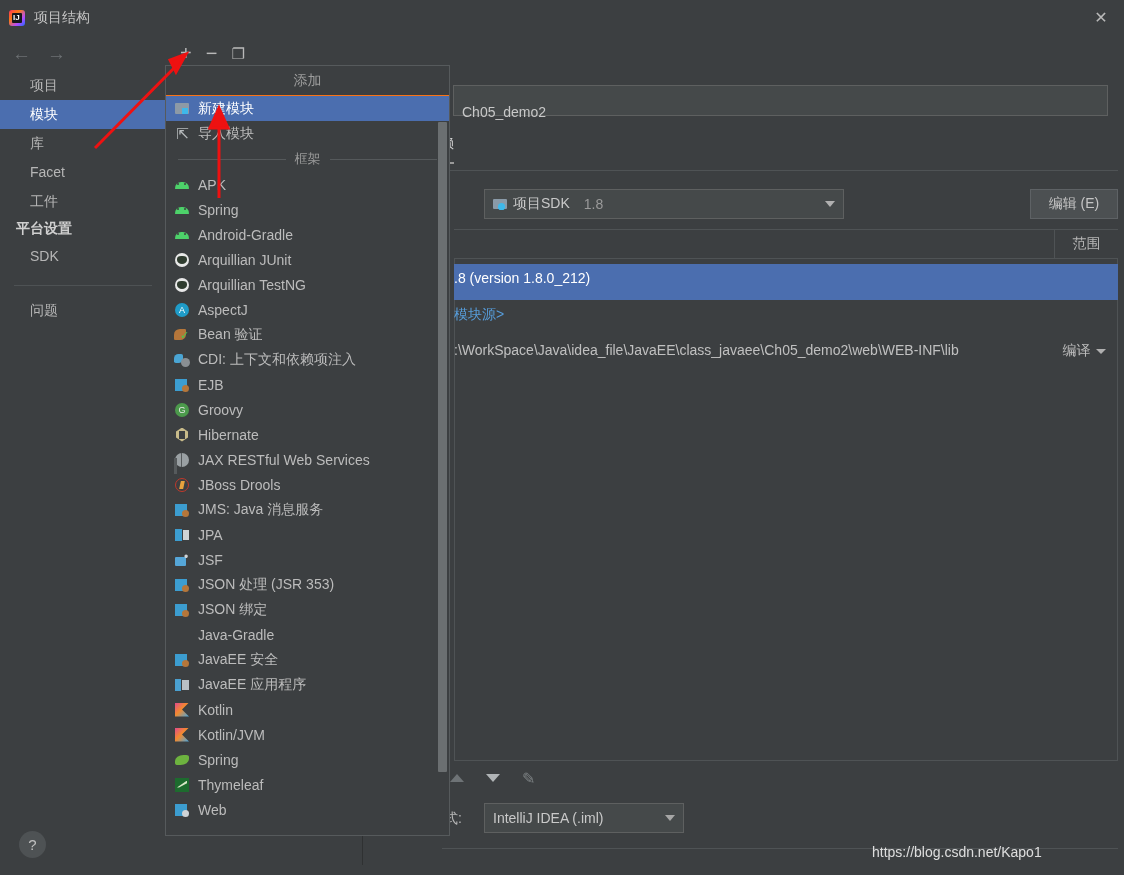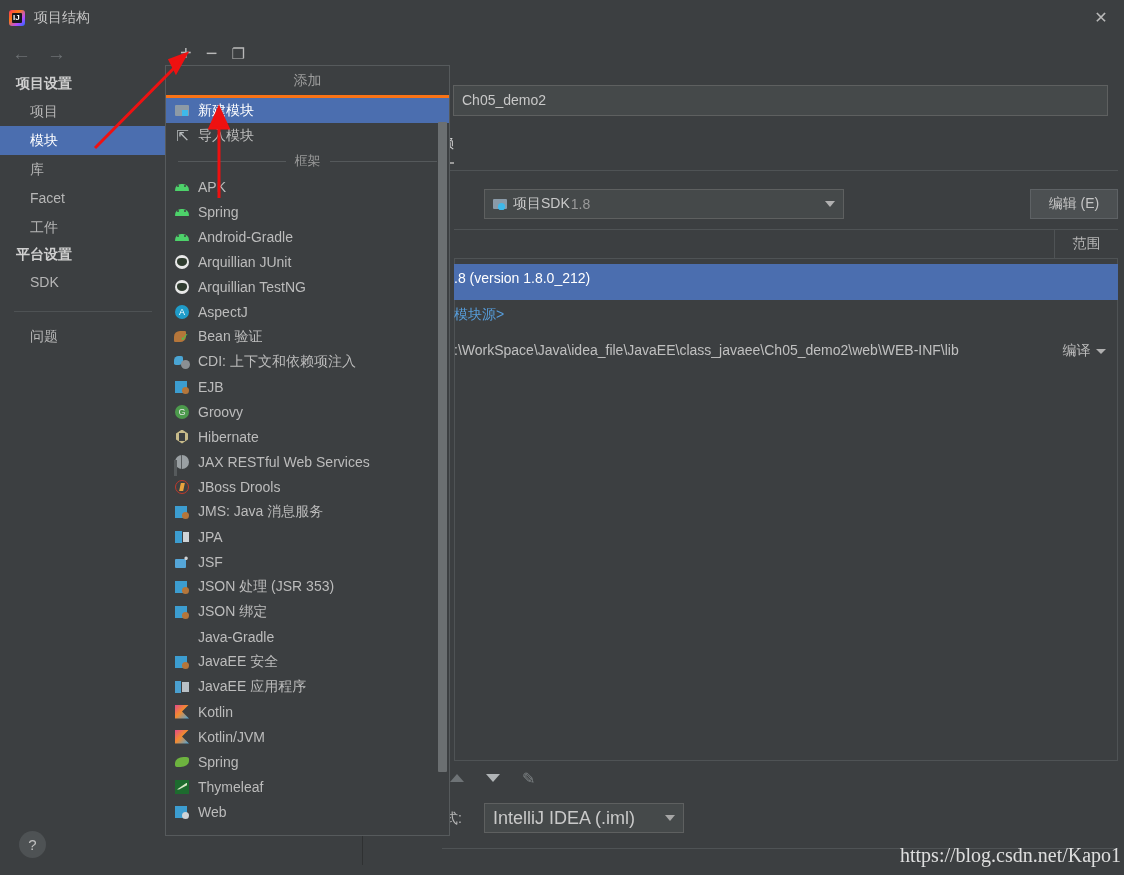--- a/index.html
+++ b/index.html
@@ -89,21 +89,21 @@
     background: #2f3132;
   }
 
   
   .name-label {
     position: absolute; left: 202px; top: 56px; font-size: 14px; color: #b6b6b6;
   }
   .name-field {
     position: absolute; left: 285px; top: 50px; width: 655px; height: 31px;
     background: #45494a; border: 1px solid #5e6060; box-sizing: border-box;
-    color: #c8c8c8; font-size: 14px; padding: 0 8px; line-height: 29px;
+    color: #c8c8c8; font-size: 14px; padding: 12px 8px; line-height: 29px;
   }
 
   
   .tabs {
     position: absolute; left: 200px; top: 100px; height: 33px;
     display: flex; align-items: flex-start; gap: 30px;
   }
   .tab { font-size: 14px; color: #b3b3b3; padding-bottom: 9px; }
   .tab.active { color: #d6d6d6; border-bottom: 2px solid #9a9a9a; }
   .tab-underline-row {
@@ -125,21 +125,21 @@
   }
   .sdk-folder::before {
     content: ""; position: absolute; left: 0; top: 1px; width: 14px; height: 10px;
     background: #8a9aa8; border-radius: 1px;
   }
   .sdk-folder::after {
     content: ""; position: absolute; left: 5px; top: 5px; width: 7px; height: 7px;
     background: #3eb8ea; border-radius: 50% 50% 40% 40%;
   }
   .sdk-text { font-size: 14px; color: #c9c9c9; }
-  .sdk-ver { color: #9a9a9a; margin-left: 1px; }
+  .sdk-ver { color: #9a9a9a; margin-left: 14px; }
   .sdk-caret {
     margin-left: auto; width: 0; height: 0;
     border-left: 5px solid transparent; border-right: 5px solid transparent;
     border-top: 6px solid #b0b0b0;
   }
   .edit-btn {
     position: absolute; left: 862px; top: 154px; width: 88px; height: 30px;
     background: #4c5052; border: 1px solid #5e6265; box-sizing: border-box;
     color: #c5c5c5; font-size: 14px;
     display: flex; align-items: center; justify-content: center;
@@ -185,21 +185,21 @@
     box-sizing: border-box;
   }
   .tri-up { width: 0; height: 0; border-left: 7px solid transparent; border-right: 7px solid transparent; border-bottom: 8px solid #6e7376; }
   .tri-dn { width: 0; height: 0; border-left: 7px solid transparent; border-right: 7px solid transparent; border-top: 8px solid #b0b4b6; }
   .pencil { color: #7d8284; font-size: 16px; transform: rotate(0deg); }
 
   .fmt-label { position: absolute; left: 276px; top: 775px; font-size: 14px; color: #b6b6b6; }
   .fmt-combo {
     position: absolute; left: 316px; top: 768px; width: 200px; height: 30px;
     background: #45494a; border: 1px solid #5e6060; box-sizing: border-box;
-    display: flex; align-items: center; padding: 0 8px; color: #c9c9c9; font-size: 18px;
+    display: flex; align-items: center; padding: 0 8px; color: #c9c9c9; font-size: 14px;
   }
   .fmt-combo .sdk-caret { border-top-color: #a6a6a6; }
   .btm-divider {
     position: absolute; left: 274px; top: 813px; width: 676px; height: 1px; background: #4f5355;
   }
 
   
   .btn {
     position: absolute; top: 878px; height: 36px; width: 90px;
     box-sizing: border-box; font-size: 14px;
@@ -212,21 +212,21 @@
   #btn-apply { left: 1016px; color: #8d8d8d; }
 
   
   .popup {
     position: absolute; left: 165px; top: 65px; width: 285px; height: 771px;
     background: #3c3f41; border: 1px solid #565a5c; box-sizing: border-box;
     overflow: hidden; z-index: 40;
   }
   .popup-title {
     height: 29px; line-height: 29px; text-align: center;
-    font-size: 14px; color: #9d9d9d; border-bottom: 3px solid #f97316;
+    font-size: 14px; color: #9d9d9d; border-bottom: 1px solid #f97316;
   }
   .mrow {
     height: 25px; display: flex; align-items: center; gap: 7px;
     padding-left: 8px; font-size: 14px; color: #bcbcbc;
     white-space: nowrap;
   }
   .mrow.selected { background: #4b6eaf; color: #ffffff; }
   .mi { width: 17px; height: 16px; flex: 0 0 auto; position: relative; }
   .sec {
     height: 26px; display: flex; align-items: center; gap: 9px;
@@ -277,24 +277,24 @@
   .ic-thyme::before { content:""; position:absolute; left:1px; top:1px; width:14px; height:14px; background:#1d6b2e; }
   .ic-thyme::after { content:""; position:absolute; left:3px; top:4px; width:10px; height:7px; background:#d8e8c8; clip-path: polygon(0 100%, 100% 0, 100% 40%, 20% 100%); }
   .ic-web::before { content:""; position:absolute; left:1px; top:2px; width:12px; height:12px; background:#3c9dd0; }
   .ic-web::after { content:""; position:absolute; left:8px; top:8px; width:7px; height:7px; background:#cfd3d6; border-radius:50%; }
 
   
   .arrows { position: absolute; left: 0; top: 0; width: 1124px; height: 875px; pointer-events: none; z-index: 60; }
 
   
   .watermark {
-    position: absolute; left: 900px; top: 844px; z-index: 70;
-    font-size: 20px; color: #e6e6e6; opacity: .95;
+    position: absolute; left: 872px; top: 844px; z-index: 70;
+    font-size: 14px; color: #e6e6e6; opacity: .95;
     white-space: nowrap;
-    font-family: Liberation Serif, serif;
+    font-family: Liberation Sans, sans-serif;
   }
 </style>
 </head>
 <body>
 
 <div id="root">
 
   <div class="titlebar">
     <div class="tb-icon">
       <span class="tb-icon-ij">IJ</span>
@@ -302,21 +302,20 @@
     <div class="tb-title">项目结构</div>
     <div class="tb-close">✕</div>
   </div>
 
   <div class="sidebar">
     <div class="nav-arrows">
       <span>←</span>
       <span>→</span>
     </div>
 
-    <div class="side-group">项目设置</div>
     <div class="side-item">项目</div>
     <div class="side-item selected">模块</div>
     <div class="side-item">库</div>
     <div class="side-item">Facet</div>
     <div class="side-item">工件</div>
 
     <div class="side-group">平台设置</div>
     <div class="side-item">SDK</div>
 
     <div class="side-sep"></div>

